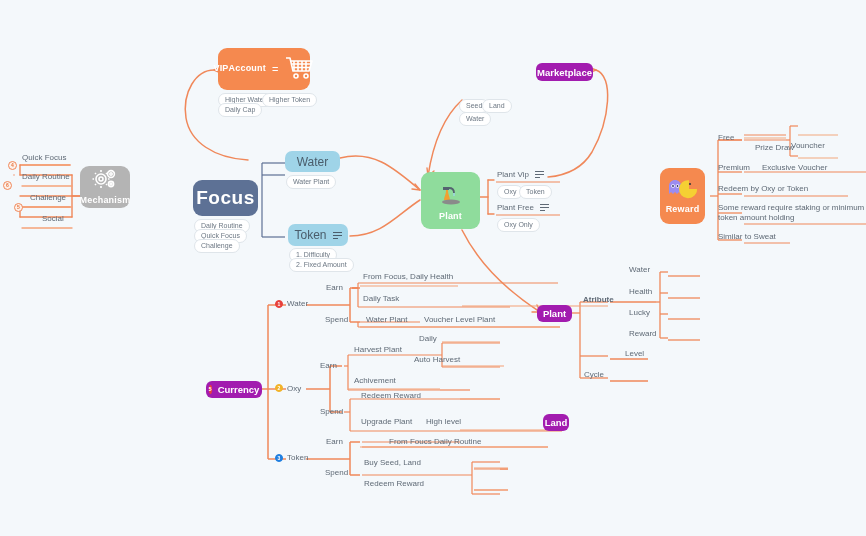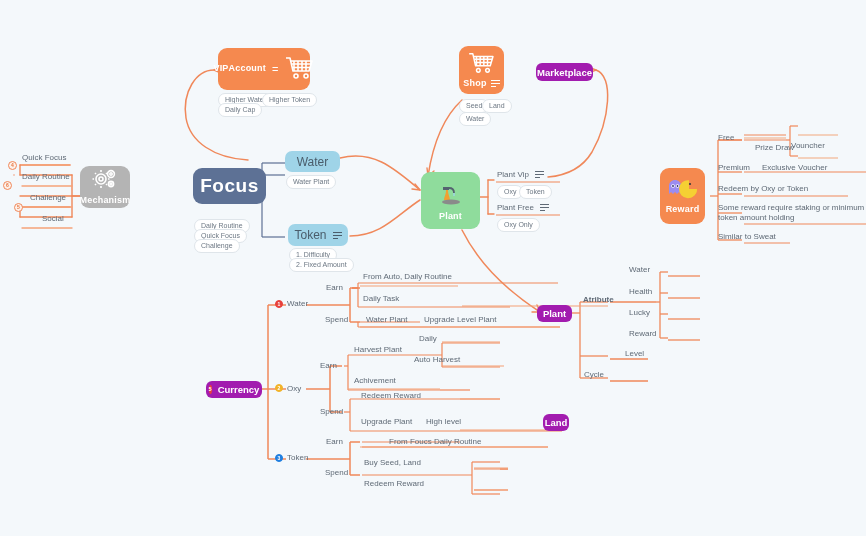--- a/index.html
+++ b/index.html
@@ -312,21 +312,21 @@
           <circle cx="19" cy="5" r="3.4"></circle>
             <circle cx="19" cy="5" r="1.2"></circle>
           <circle cx="19" cy="15" r="2.6"></circle>
             <circle cx="19" cy="15" r="1"></circle>
         </g>
       </svg>
     </span>
     <span class="cap">Mechanism</span>
   </div>
 
-  <div class="n focus-node" style="left:193px;top:168px;width:73px;height:36px;">
+  <div class="n focus-node" style="left:193px;top:180px;width:65px;height:36px;">
     <span>Focus</span>
   </div>
   <div class="chip" style="left:194px;top:219px;">Daily Routine</div>
   <div class="chip" style="left:194px;top:229px;">Quick Focus</div>
   <div class="chip" style="left:194px;top:239px;">Challenge</div>
 
   <div class="n blue-node" style="left:285px;top:151px;width:55px;height:21px;">
     <span>Water</span>
   </div>
   <div class="chip" style="left:286px;top:175px;">Water Plant</div>
@@ -357,41 +357,20 @@
           <circle cx="11" cy="20" r="2"></circle>
             <circle cx="21" cy="20" r="2"></circle>
         </g>
       </svg>
     </span>
   </div>
   <div class="chip" style="left:218px;top:93px;">Higher Water</div>
   <div class="chip" style="left:262px;top:93px;">Higher Token</div>
   <div class="chip" style="left:218px;top:103px;">Daily Cap</div>
 
-  <div class="n card orange" style="left:459px;top:46px;width:45px;height:48px;">
-    <span class="ico">
-      <svg width="28" height="22" viewBox="0 0 30 24">
-        <g fill="none" stroke="#ffffff" stroke-width="1.6" stroke-linejoin="round">
-          <path d="M1,2 L5,2 L8,15 L24,15 L27,5 L6.2,5"></path>
-          <path d="M9,5 L9,15 M13,5 L13,15 M17,5 L17,15 M21,5 L21,15"></path>
-          <path d="M6.6,8 L26,8 M7.5,11.5 L25,11.5"></path>
-          <circle cx="11" cy="20" r="2"></circle>
-            <circle cx="21" cy="20" r="2"></circle>
-        </g>
-      </svg>
-    </span>
-    <span class="cap">
-      <span>Shop</span>
-      <span class="note">
-          <i></i>
-          <i></i>
-          <i></i>
-        </span>
-    </span>
-  </div>
   <div class="chip" style="left:459px;top:99px;">Seed</div>
   <div class="chip" style="left:482px;top:99px;">Land</div>
   <div class="chip" style="left:459px;top:112px;">Water</div>
 
   <div class="n pill orange" style="left:536px;top:63px;width:57px;height:18px;">
     <span>Marketplace</span>
   </div>
 
   <div class="n card green" style="left:421px;top:172px;width:59px;height:57px;">
     <span class="ico">
@@ -464,25 +443,25 @@
   </div>
 
   <div class="n pill orange" style="left:206px;top:381px;width:56px;height:17px;gap:3px;">
     <span class="inline-badge">5</span>
     <span>Currency</span>
   </div>
 
   <div class="badge solid-red" style="left:275px;top:300px;width:8px;height:8px;line-height:7px;">1</div>
   <div class="lbl" style="left:287px;top:299px;">Water</div>
   <div class="lbl" style="left:326px;top:283px;">Earn</div>
-  <div class="lbl" style="left:363px;top:272px;">From Auto, Daily Routine</div>
+  <div class="lbl" style="left:363px;top:272px;">From Focus, Daily Health</div>
   <div class="lbl" style="left:363px;top:294px;">Daily Task</div>
   <div class="lbl" style="left:325px;top:315px;">Spend</div>
   <div class="lbl" style="left:366px;top:315px;">Water Plant</div>
-  <div class="lbl" style="left:424px;top:315px;">Upgrade Level Plant</div>
+  <div class="lbl" style="left:424px;top:315px;">Voucher Level Plant</div>
 
   <div class="badge solid-yellow" style="left:275px;top:384px;width:8px;height:8px;line-height:7px;">2</div>
   <div class="lbl" style="left:287px;top:384px;">Oxy</div>
   <div class="lbl" style="left:320px;top:361px;">Earn</div>
   <div class="lbl" style="left:354px;top:345px;">Harvest Plant</div>
   <div class="lbl" style="left:419px;top:334px;">Daily</div>
   <div class="lbl" style="left:414px;top:355px;">Auto Harvest</div>
   <div class="lbl" style="left:354px;top:376px;">Achivement</div>
   <div class="lbl" style="left:320px;top:407px;">Spend</div>
   <div class="lbl" style="left:361px;top:391px;">Redeem Reward</div>

